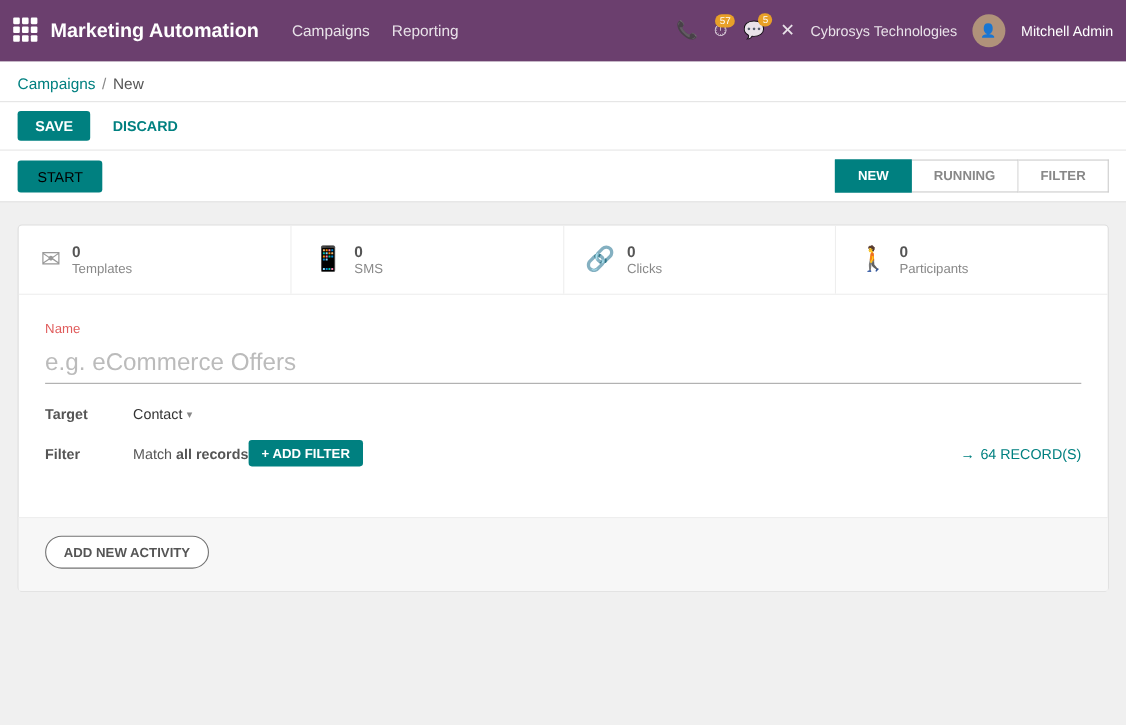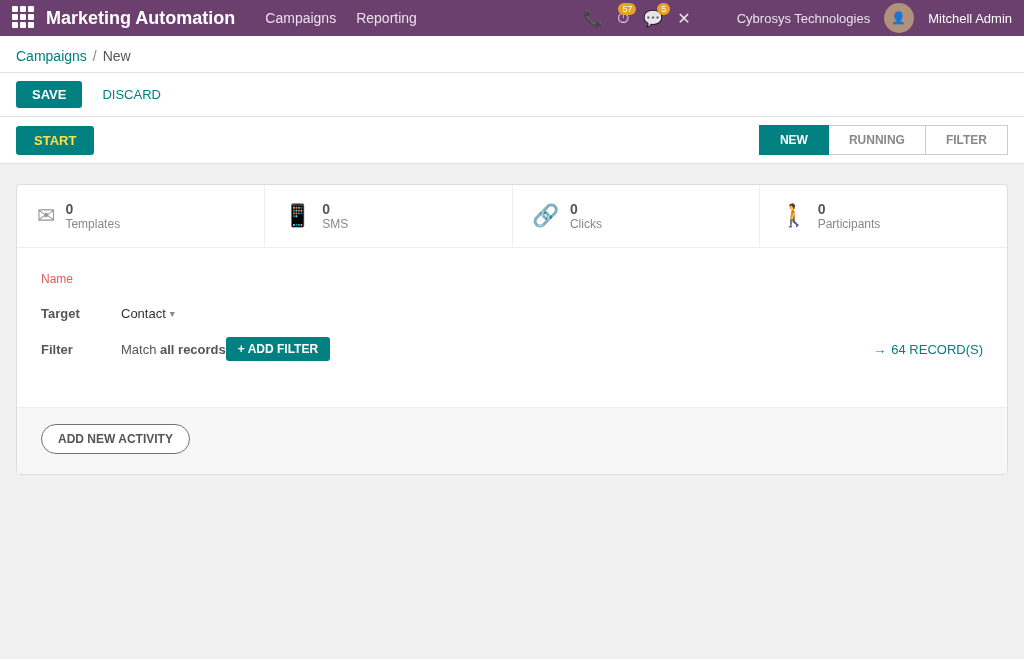--- a/index.html
+++ b/index.html
@@ -1,42 +1,42 @@
 <!DOCTYPE html>
 <html><head>
   <meta charset="utf-8">
   <style>
     * { box-sizing: border-box; margin: 0; padding: 0; }
     body { font-family: 'Segoe UI', Arial, sans-serif; background: #f0f0f0; font-size: 13px; color: #333; }
 
     
     .topnav {
       background: #6b3f6e;
-      height: 36px;
+      height: 56px;
       display: flex;
       align-items: center;
       padding: 0 12px;
       color: white;
     }
     .topnav-grid {
       width: 24px; height: 24px; margin-right: 10px; cursor: pointer;
       display: grid; grid-template-columns: repeat(3,6px); grid-template-rows: repeat(3,6px); gap: 2px;
     }
     .topnav-grid span { background: white; border-radius: 1px; display: block; }
     .topnav-brand { font-size: 18px; font-weight: 700; margin-right: 30px; color: white; }
     .topnav-links { display: flex; gap: 20px; margin-right: auto; }
     .topnav-links a { color: rgba(255,255,255,0.85); text-decoration: none; font-size: 14px; cursor: pointer; }
     .topnav-actions { display: flex; align-items: center; gap: 14px; }
     .topnav-icon { color: rgba(255,255,255,0.85); cursor: pointer; font-size: 16px; position: relative; }
     .badge {
       position: absolute; top: -6px; right: -7px;
       background: #e8a028; color: white; border-radius: 10px;
       font-size: 9px; padding: 1px 4px; font-weight: 400;
     }
-    .topnav-company { color: rgba(255,255,255,0.85); font-size: 13px; margin-left: 32px; }
+    .topnav-company { color: rgba(255,255,255,0.85); font-size: 13px; }
     .topnav-avatar {
       width: 30px; height: 30px; border-radius: 50%; background: #ccc;
       overflow: hidden; display: flex; align-items: center; justify-content: center;
       font-size: 12px; color: #555; background: #b0927a;
     }
     .topnav-username { color: white; font-size: 13px; }
 
     
     .breadcrumb-bar {
       background: white;
@@ -59,35 +59,35 @@
       align-items: center;
       gap: 10px;
       border-bottom: 1px solid #e0e0e0;
     }
     .btn-save {
       background: #008080; color: white; border: none;
       padding: 6px 16px; border-radius: 3px; cursor: pointer; font-size: 13px; font-weight: 600;
     }
     .btn-discard {
       background: none; color: #008080; border: none;
-      padding: 6px 10px; cursor: pointer; font-size: 13px; font-weight: 400;
+      padding: 6px 10px; cursor: pointer; font-size: 13px; font-weight: 700;
     }
 
     
     .status-bar {
       background: white;
       padding: 8px 16px;
       display: flex;
       align-items: center;
       justify-content: space-between;
       border-bottom: 1px solid #ddd;
     }
     .btn-start {
-      background: #008080; color: #fde047; border: none;
-      padding: 7px 18px; border-radius: 3px; cursor: pointer; font-size: 13px; font-weight: 700; text-align: right;
+      background: #008080; color: #000000; border: none;
+      padding: 7px 18px; border-radius: 3px; cursor: pointer; font-size: 13px; font-weight: 400; text-align: right;
     }
     .status-states { display: flex; gap: 0; }
     .status-state {
       padding: 7px 20px; font-size: 12px; font-weight: 600;
       border: 1px solid #ccc; cursor: pointer; color: #888; background: white;
     }
     .status-state.active {
       background: #008080; color: white; border-color: #008080;
     }
     .status-state:not(:first-child) { border-left: none; }
@@ -238,20 +238,21 @@
           <span class="stat-count">0</span>
           <span class="stat-label">Participants</span>
         </div>
       </div>
     </div>
 
     <div class="form-body">
 
       <div class="field-group">
         <div class="field-label">Name</div>
+        <input class="name-input" type="text" placeholder="e.g. eCommerce Offers" style="">
       </div>
 
       <div class="field-row">
         <span class="field-row-label">Target</span>
         <div class="select-wrapper">
           <span class="select-value">Contact</span>
           <span class="select-arrow">▾</span>
         </div>
       </div>
 

